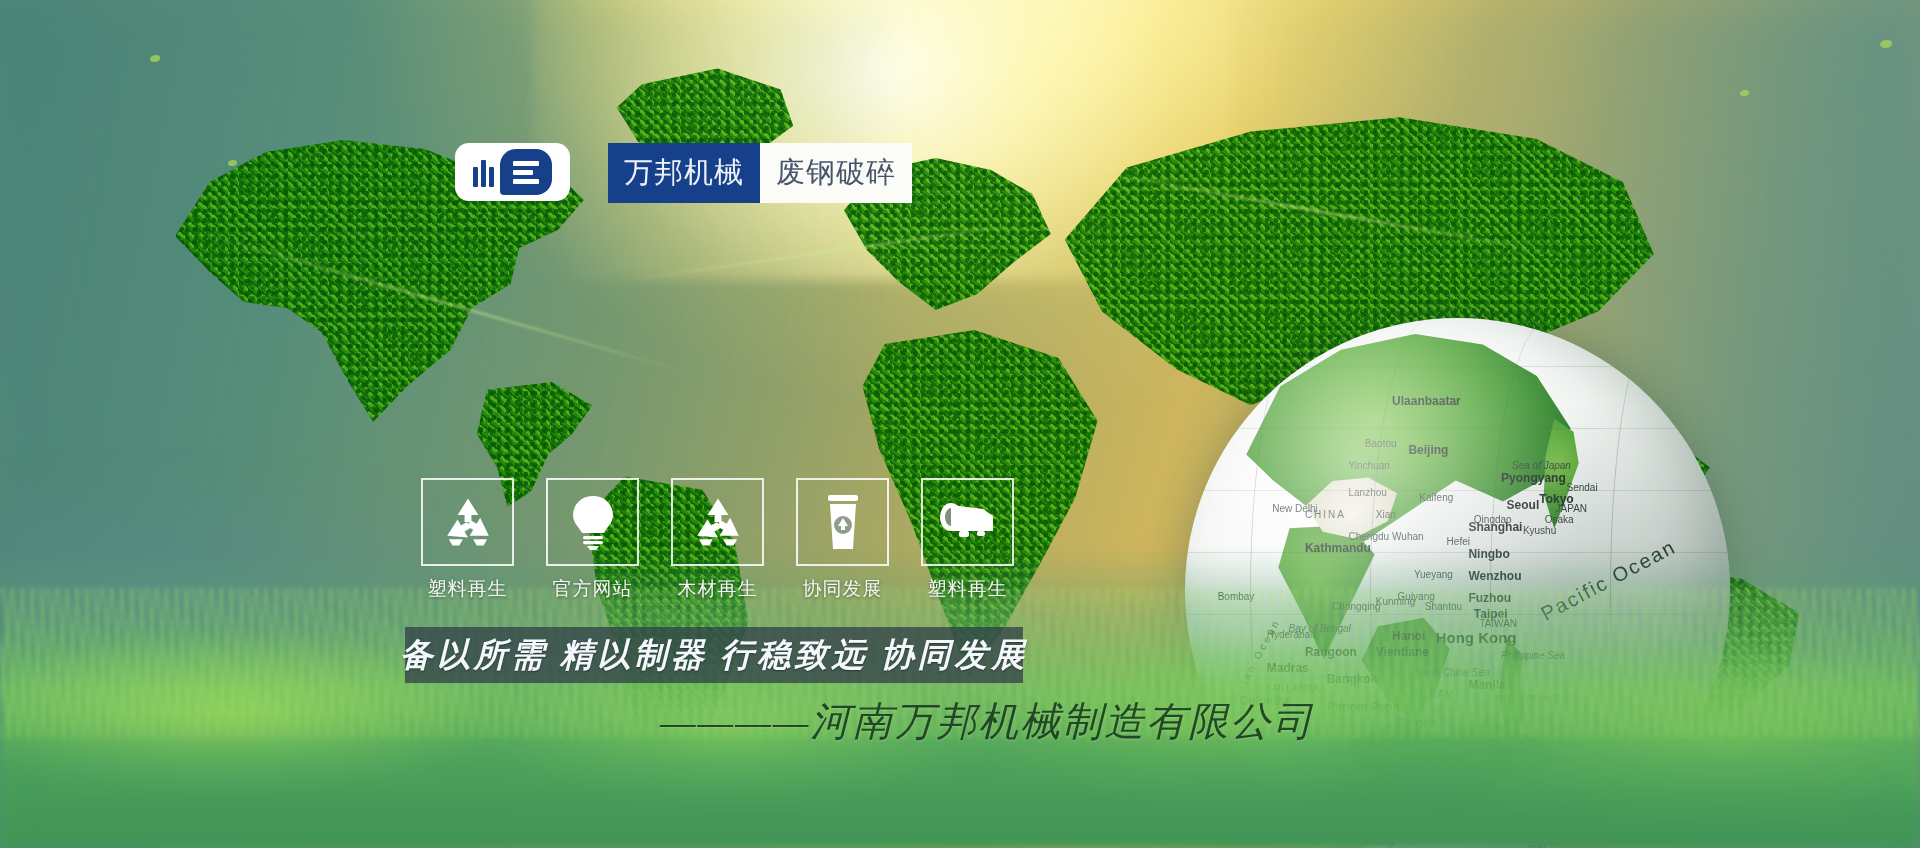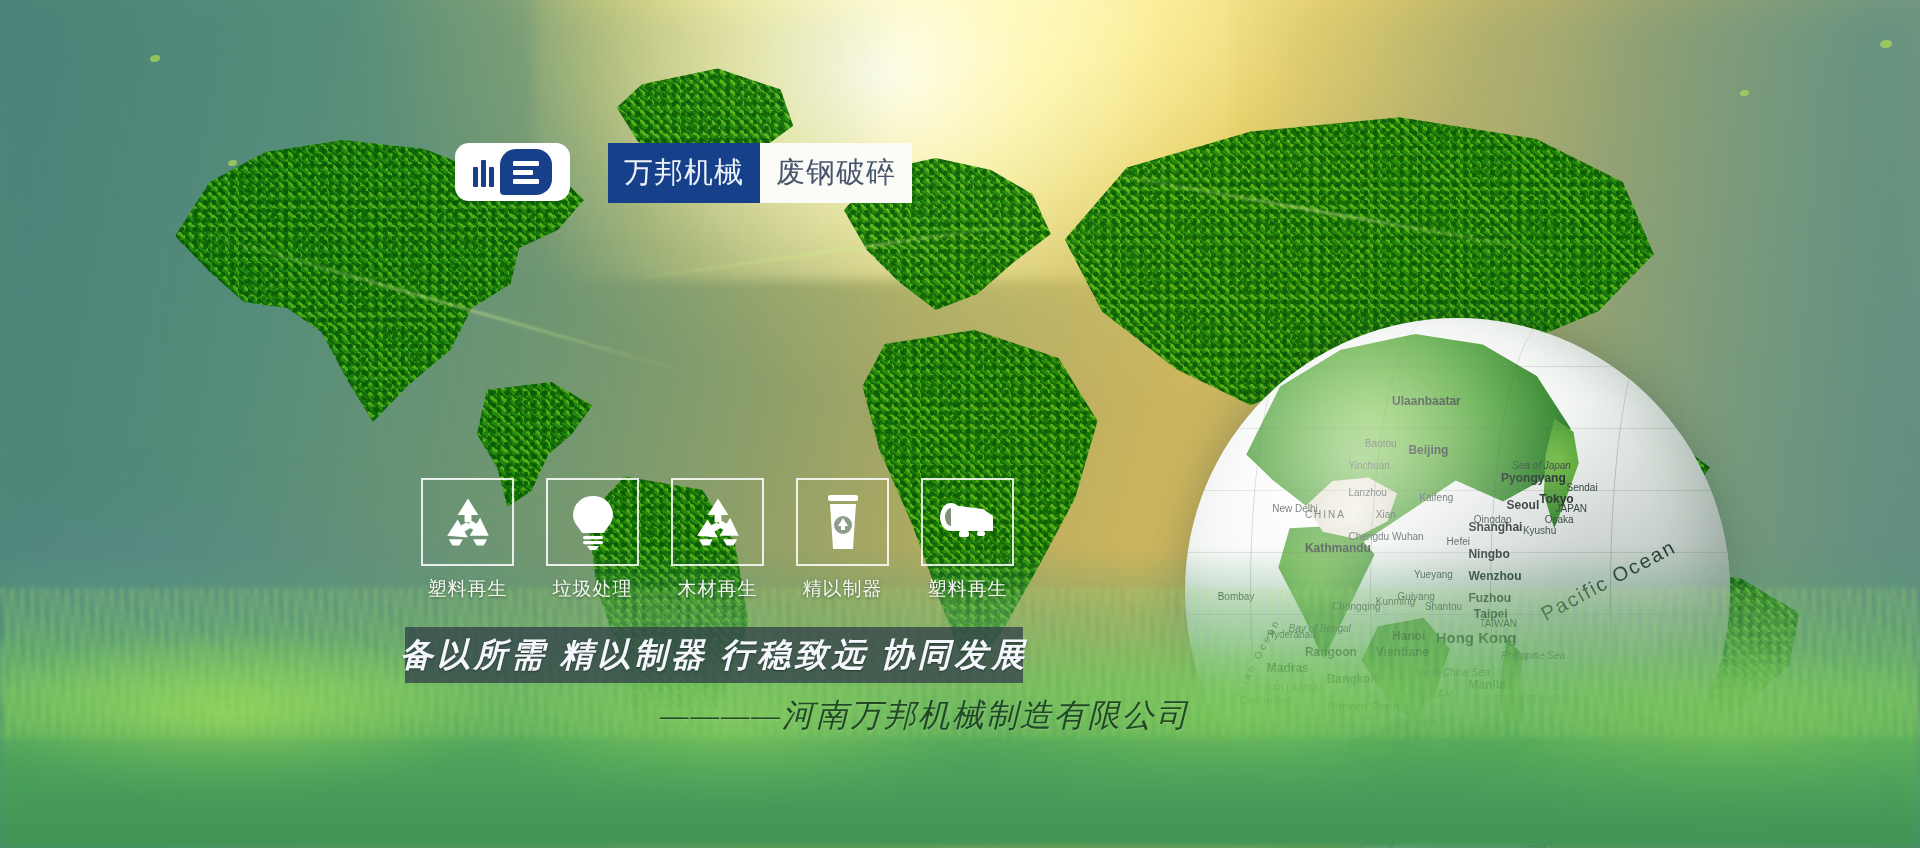--- a/index.html
+++ b/index.html
@@ -331,21 +331,21 @@
     font-weight: bold;
     white-space: nowrap;
     text-shadow: 0 1px 2px rgba(0,0,0,0.4);
   }
   .signature {
     position: absolute;
     left: 660px; top: 694px;
     width: 520px;
     text-align: center;
     color: #17381f;
-    font-size: 32px;
+    font-size: 40px;
     letter-spacing: 2px;
     font-family: "Liberation Serif", "DejaVu Serif", serif;
     font-style: italic;
     white-space: nowrap;
     opacity: 0.88;
     text-shadow: 0 1px 2px rgba(220,255,220,0.25);
   }
 
   
   .speck {
@@ -523,21 +523,21 @@
 
     <div class="feature">
       <div class="feature-box">
         <svg width="48" height="56" viewBox="0 0 48 56">
           <path fill="#ffffff" d="M24 2 C12 2 4 11 4 21 C4 29 10 33 13 39 L35 39 C38 33 44 29 44 21 C44 11 36 2 24 2 Z"></path>
           <rect x="14" y="42" width="20" height="3.2" rx="1.6" fill="#ffffff"></rect>
           <rect x="14" y="47" width="20" height="3.2" rx="1.6" fill="#ffffff"></rect>
           <path fill="#ffffff" d="M18 52 L30 52 L27 56 L21 56 Z"></path>
         </svg>
       </div>
-      <div class="feature-label">垃圾处理</div>
+      <div class="feature-label">官方网站</div>
     </div>
 
     <div class="feature">
       <div class="feature-box">
         <svg width="56" height="52" viewBox="0 0 64 60">
           <path fill="#ffffff" d="M32 3 L44 22 L36 22 L36 30 L28 30 L28 22 L20 22 Z"></path>
           <path fill="#ffffff" d="M8 46 L20 27 L24 34 L31 30 L35 37 L28 41 L32 48 Z"></path>
           <path fill="#ffffff" d="M56 46 L34 46 L38 39 L31 35 L35 28 L42 32 L46 25 Z"></path>
           <path fill="#ffffff" d="M10 50 L26 50 L22 57 L14 57 Z"></path>
           <path fill="#ffffff" d="M54 50 L38 50 L42 57 L50 57 Z"></path>
@@ -548,21 +548,21 @@
 
     <div class="feature">
       <div class="feature-box">
         <svg width="42" height="58" viewBox="0 0 42 58">
           <rect x="6" y="2" width="30" height="6" rx="2" fill="#ffffff"></rect>
           <path fill="#ffffff" d="M8 11 L34 11 L31 56 L11 56 Z"></path>
           <circle cx="21" cy="32" r="9" fill="#8d9e8a"></circle>
           <path fill="#ffffff" d="M21 25 L26 33 L23 33 L23 37 L19 37 L19 33 L16 33 Z"></path>
         </svg>
       </div>
-      <div class="feature-label">精以制器</div>
+      <div class="feature-label">协同发展</div>
     </div>
 
     <div class="feature">
       <div class="feature-box">
         <svg width="62" height="44" viewBox="0 0 62 44">
           <ellipse cx="14" cy="17" rx="11" ry="14" fill="#ffffff"></ellipse>
           <ellipse cx="14" cy="17" rx="6" ry="9" fill="#7f9179"></ellipse>
           <path fill="#ffffff" d="M14 5 L46 9 L56 16 L56 31 L14 31 Z"></path>
           <rect x="22" y="31" width="10" height="6" rx="2" fill="#ffffff"></rect>
           <rect x="40" y="31" width="8" height="5" rx="2" fill="#ffffff"></rect>

